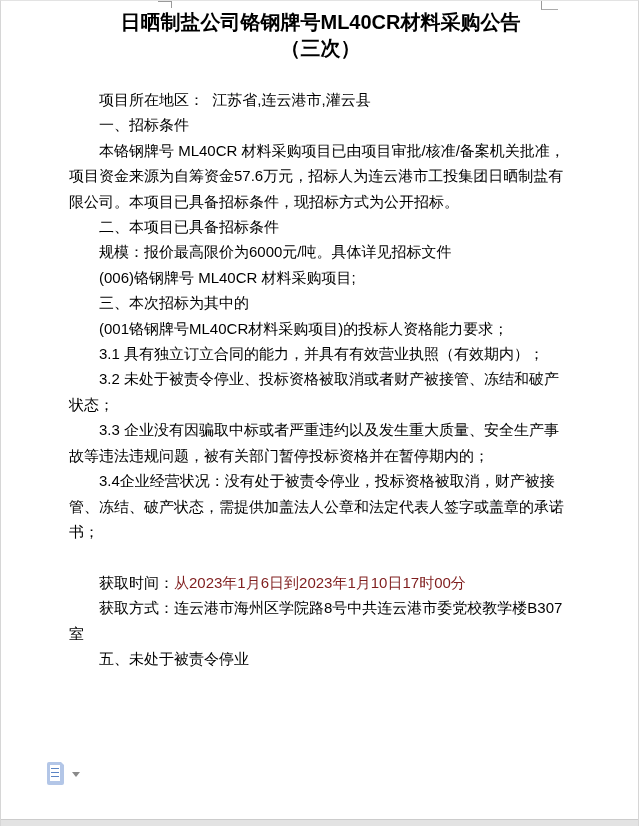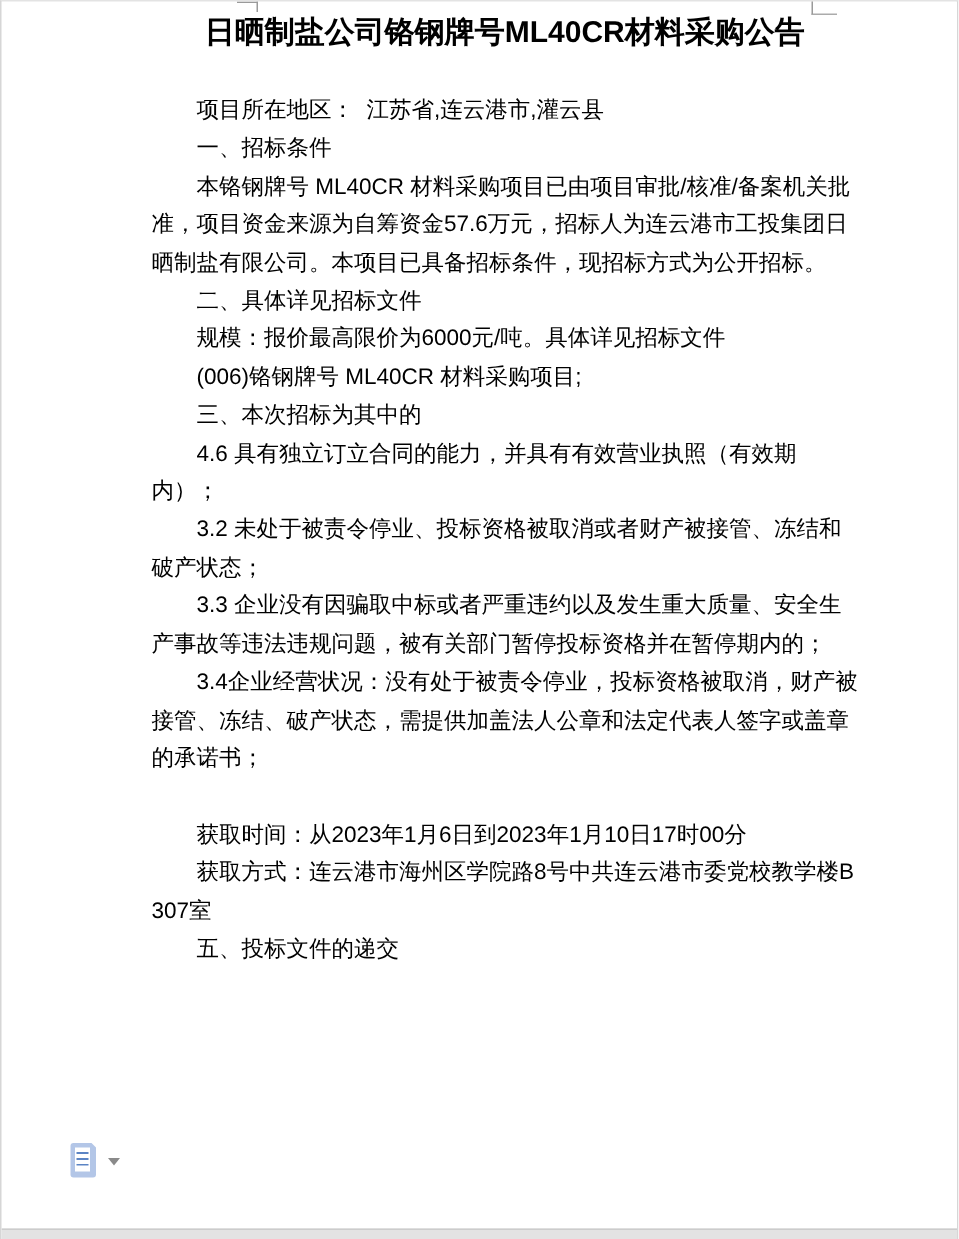--- a/index.html
+++ b/index.html
@@ -11,34 +11,34 @@
     border-left:1px solid #d6d6d6;
     border-right:1px solid #d6d6d6;
     border-top:1px solid #e3e3e3;
     overflow:hidden;
     font-family:"Liberation Sans","DejaVu Sans",sans-serif;
     color:#000000;
   }
   .doc {
     position:absolute; top:8px; left:0;
     width:639px; box-sizing:border-box;
-    padding:0 68px 0 100px;
+    padding:0 68px 0 68px;
   }
   .title-block { text-align:center; margin-bottom:26px; }
   .title-line {
     font-size:20px; line-height:26px; font-weight:bold;
     margin:0; white-space:pre-wrap;
   }
   .para {
     font-size:15px; line-height:25.4px; margin:0;
     text-indent:2em; white-space:pre-wrap;
     word-break:break-all;
   }
   .spacer-line { height:25.4px; }
-  .red { color:#000000; }
+  .red { color:#7f1d1d; }
   
   .mark-left {
     position:absolute; left:157px; top:0; width:13px; height:6px;
     border-top:1px solid #9a9a9a; border-right:1px solid #9a9a9a;
   }
   .mark-right {
     position:absolute; left:540px; top:-1px; width:16px; height:9px;
     border-left:1px solid #9a9a9a; border-bottom:1px solid #ababab;
   }
   
@@ -77,39 +77,41 @@
 
 <div class="page">
 
   <div class="mark-left"></div>
   <div class="mark-right"></div>
 
   <div class="doc">
 
     <div class="title-block">
       <p class="title-line">日晒制盐公司铬钢牌号ML40CR材料采购公告</p>
+      <p class="title-line">（三次）</p>
     </div>
 
     <p class="para">项目所在地区：  江苏省,连云港市,灌云县</p>
     <p class="para">一、招标条件</p>
     <p class="para">本铬钢牌号 ML40CR 材料采购项目已由项目审批/核准/备案机关批准，项目资金来源为自筹资金57.6万元，招标人为连云港市工投集团日晒制盐有限公司。本项目已具备招标条件，现招标方式为公开招标。</p>
-    <p class="para">二、具体详见招标文件</p>
+    <p class="para">二、本项目已具备招标条件</p>
     <p class="para">规模：报价最高限价为6000元/吨。具体详见招标文件</p>
     <p class="para">(006)铬钢牌号 ML40CR 材料采购项目;</p>
     <p class="para">三、本次招标为其中的</p>
-    <p class="para">4.6 具有独立订立合同的能力，并具有有效营业执照（有效期内）；</p>
+    <p class="para">(001铬钢牌号ML40CR材料采购项目)的投标人资格能力要求；</p>
+    <p class="para">3.1 具有独立订立合同的能力，并具有有效营业执照（有效期内）；</p>
     <p class="para">3.2 未处于被责令停业、投标资格被取消或者财产被接管、冻结和破产状态；</p>
     <p class="para">3.3 企业没有因骗取中标或者严重违约以及发生重大质量、安全生产事故等违法违规问题，被有关部门暂停投标资格并在暂停期内的；</p>
     <p class="para">3.4企业经营状况：没有处于被责令停业，投标资格被取消，财产被接管、冻结、破产状态，需提供加盖法人公章和法定代表人签字或盖章的承诺书；</p>
 
     <div class="spacer-line"></div>
 
     <p class="para"><span>获取时间：</span><span class="red">从2023年1月6日到2023年1月10日17时00分</span></p>
     <p class="para">获取方式：连云港市海州区学院路8号中共连云港市委党校教学楼B307室</p>
-    <p class="para">五、投标文件的递交</p>
+    <p class="para">五、未处于被责令停业</p>
     <p class="para"></p>
 
   </div>
 
   <div class="paste-btn">
     <span class="clip-icon">
       <span class="sheet"></span>
       <span class="fold"></span>
     </span>
     <span class="drop-arrow"></span>

